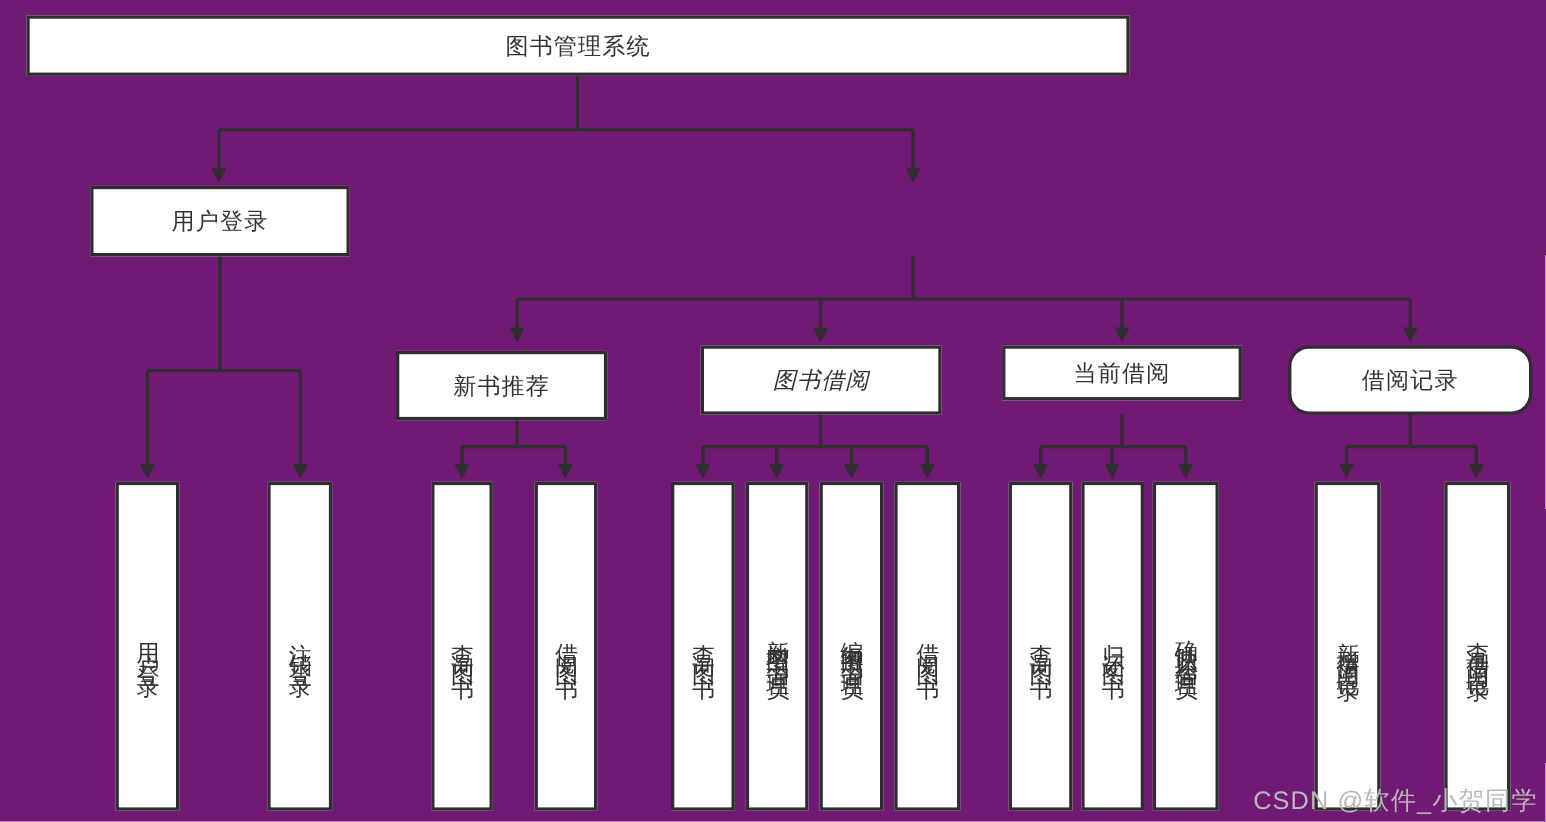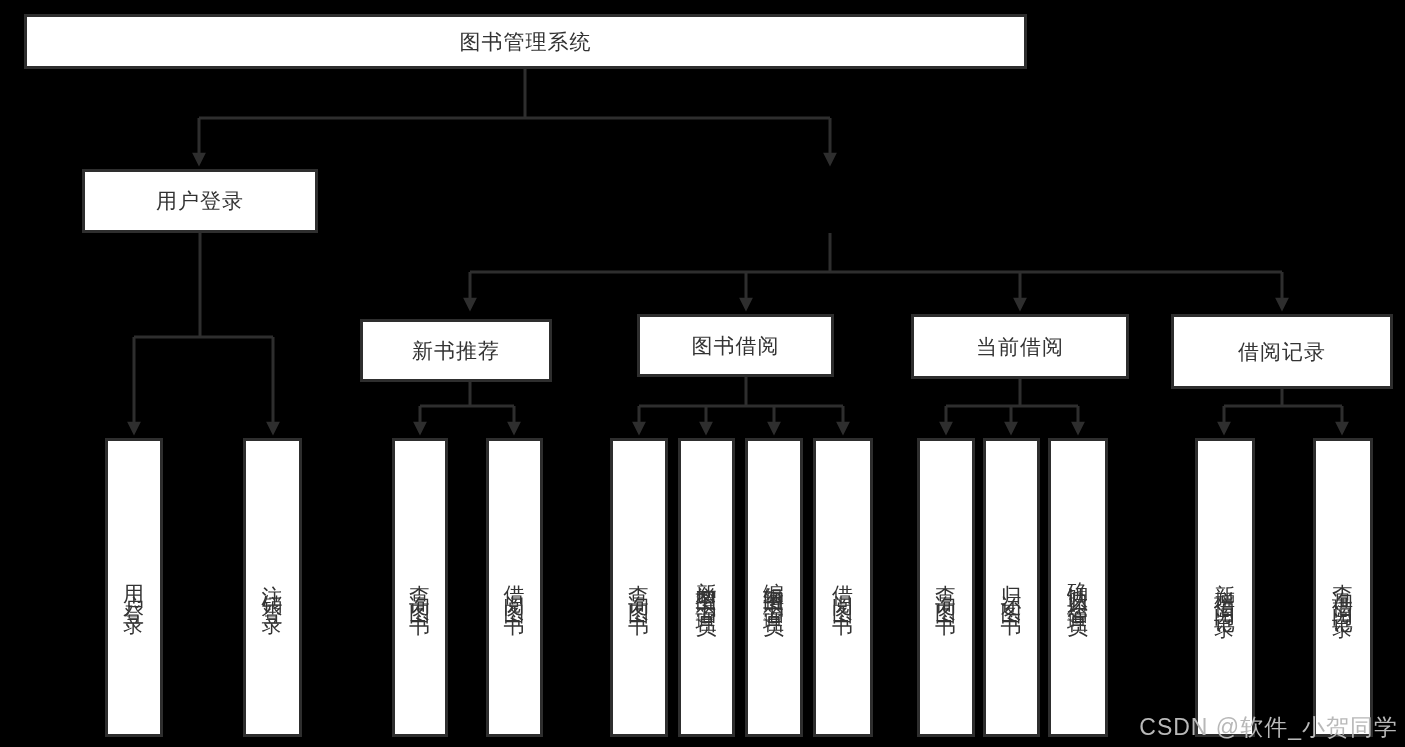--- a/index.html
+++ b/index.html
@@ -1,20 +1,20 @@
 <!DOCTYPE html>
 <html><head>
 <meta charset="utf-8">
 <style>
   html, body { margin: 0; padding: 0; background: #ffffff; }
   .canvas {
     position: relative;
     width: 1405px;
     height: 747px;
-    background: #000000;
+    background: #701a75;
     font-family: "Liberation Sans", "DejaVu Sans", sans-serif;
     overflow: hidden;
   }
   .wires { position: absolute; left: 0; top: 0; z-index: 1; }
   .node {
     position: absolute;
     box-sizing: border-box;
     border: 3px solid #2e2e2e;
     background: #ffffff;
     display: flex;
@@ -114,27 +114,27 @@
     <span class="hlabel">图书管理系统</span>
   </div>
 
   <div class="node" style="left:82px; top:169px; width:236px; height:64px;">
     <span class="hlabel">用户登录</span>
   </div>
 
   <div class="node" style="left:360px; top:319px; width:192px; height:63px;font-family:Liberation Serif, serif;">
     <span class="hlabel">新书推荐</span>
   </div>
-  <div class="node" style="left:637px; top:314px; width:197px; height:63px;">
+  <div class="node" style="left:637px; top:314px; width:219px; height:63px;font-style:italic;">
     <span class="hlabel">图书借阅</span>
   </div>
-  <div class="node" style="left:911px; top:314px; width:218px; height:65px;">
+  <div class="node" style="left:911px; top:314px; width:218px; height:50px;">
     <span class="hlabel">当前借阅</span>
   </div>
-  <div class="node" style="left:1171px; top:314px; width:222px; height:75px;">
+  <div class="node" style="left:1171px; top:314px; width:222px; height:63px;border-radius:19px;">
     <span class="hlabel">借阅记录</span>
   </div>
 
   <div class="node leaf" style="left:105px; top:438px; width:58px; height:299px;">
     <span class="vlabel">用户登录</span>
   </div>
   <div class="node leaf" style="left:243px; top:438px; width:59px; height:299px;">
     <span class="vlabel">注销登录</span>
   </div>
 

